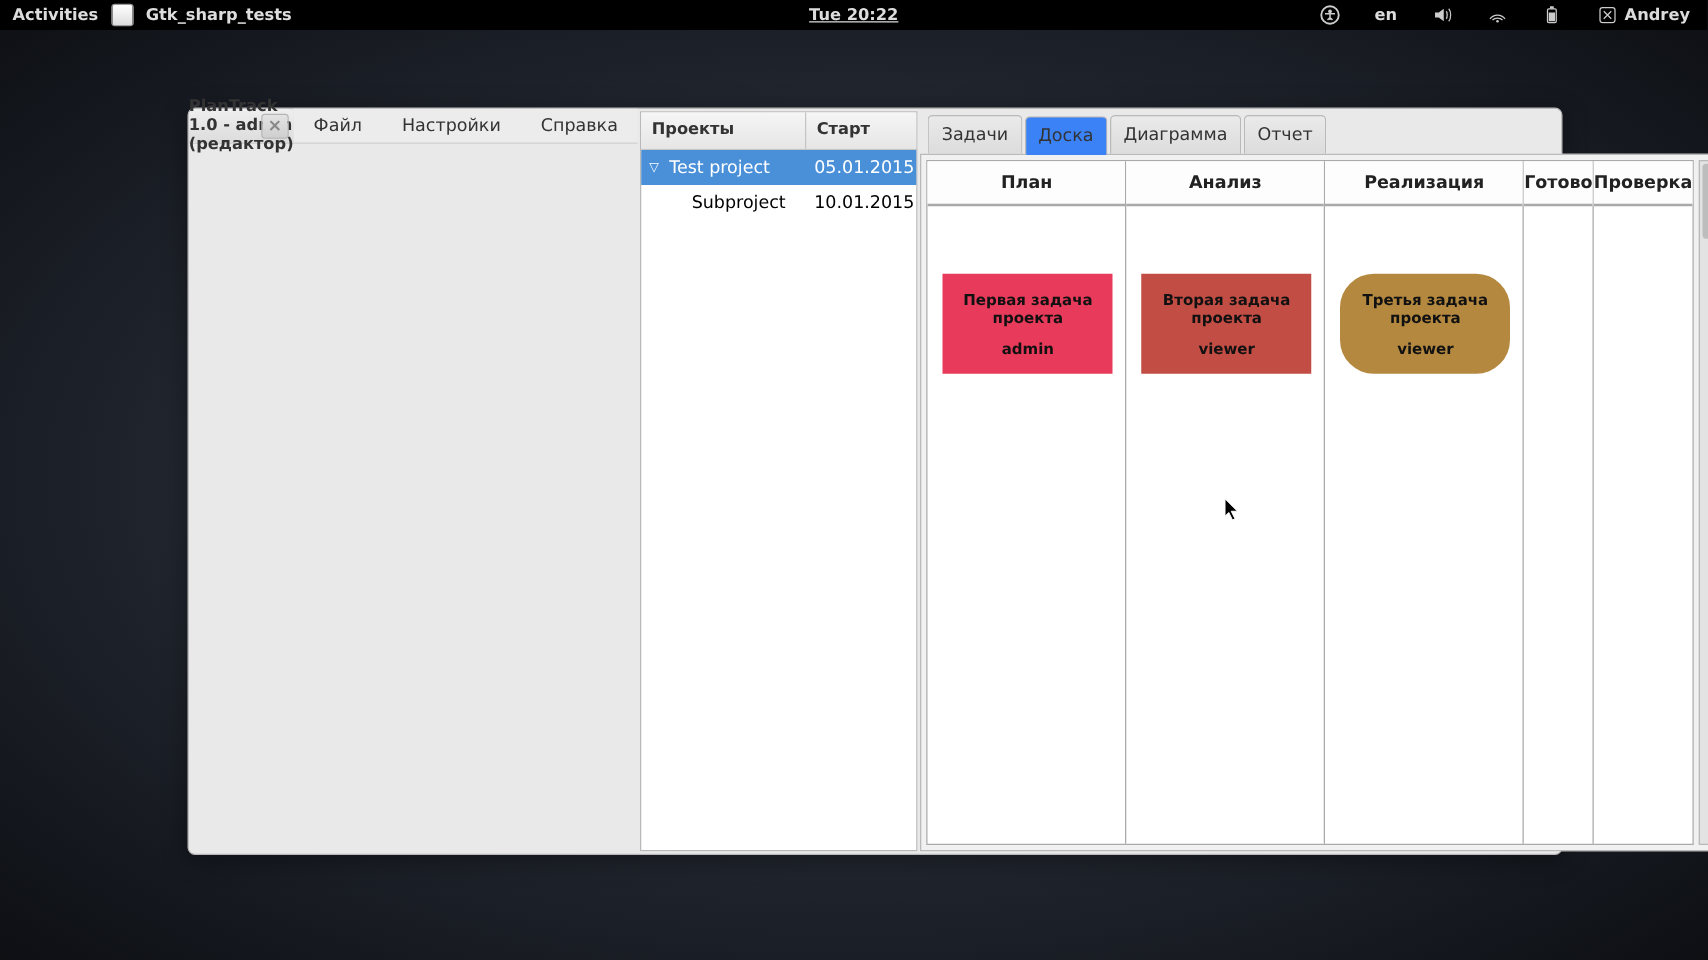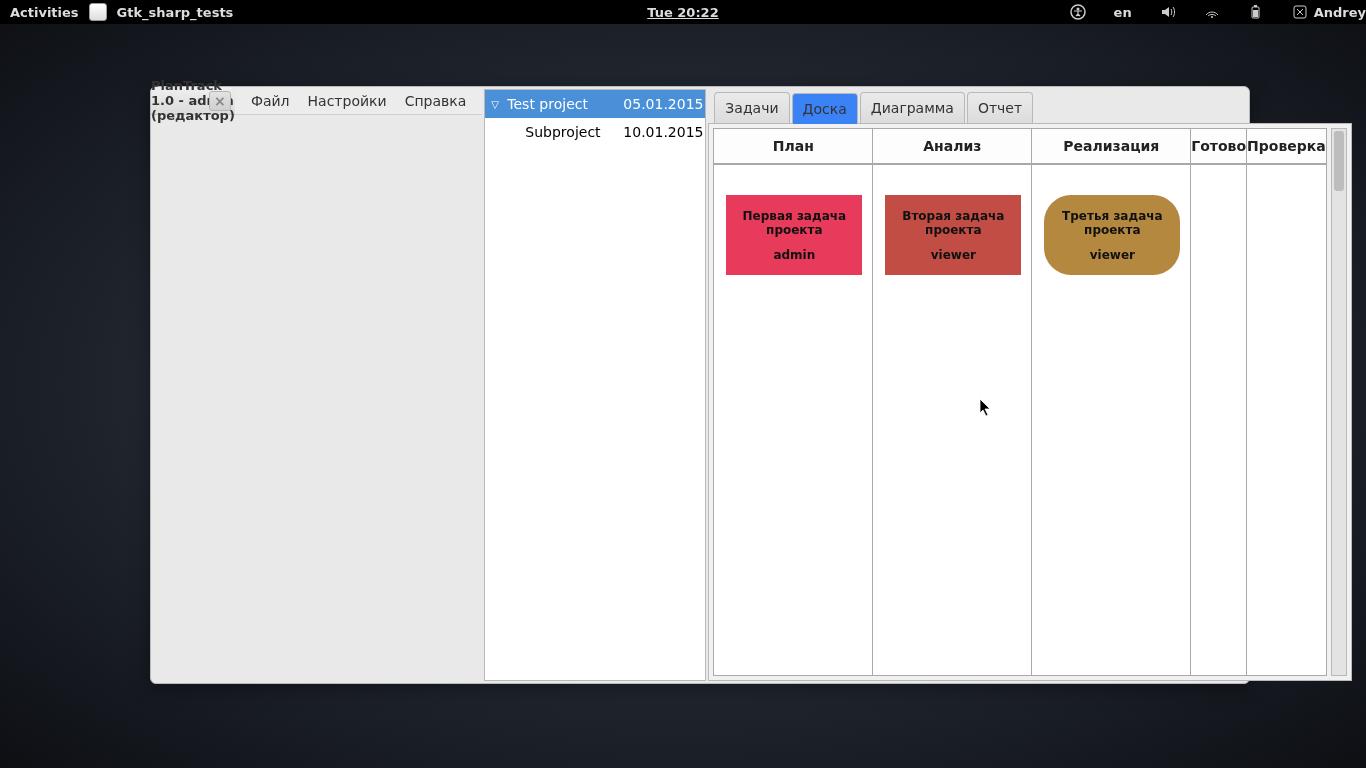--- a/index.html
+++ b/index.html
@@ -3,21 +3,21 @@
 <meta charset="utf-8">
 <style>
   * { box-sizing: border-box; margin: 0; padding: 0; }
   html, body { width: 1366px; height: 768px; overflow: hidden; font-family: "DejaVu Sans", "Cantarell", sans-serif; }
   body { background: radial-gradient(ellipse at center, #3a4350 0%, #1a1e26 70%, #0d0f13 100%); }
 
   
   .topbar { height: 24px; background: #000; color: #ddd; display: flex; align-items: center; font-size: 13px; font-weight: bold; }
   .topbar .left { display: flex; align-items: center; gap: 10px; padding-left: 10px; }
   .topbar .center { position: absolute; left: 50%; transform: translateX(-50%); text-decoration: underline; }
-  .topbar .right { margin-left: auto; display: flex; align-items: center; gap: 28px; }
+  .topbar .right { margin-left: auto; display: flex; align-items: center; gap: 28px; padding-right: 14px; }
   .tb-icon { width: 16px; height: 16px; display: inline-flex; align-items: center; justify-content: center; color:#ccc; }
   .taskbar-item { display:flex; align-items:center; gap:10px; }
   .taskbar-app-icon { width:18px; height:18px; background: linear-gradient(#fff,#ddd); border:1px solid #999; border-radius:3px; }
 
   
   .window {
     position: absolute;
     left: 150px; top: 86px;
     width: 1100px; height: 598px;
     background: #e9e9e9;
@@ -37,21 +37,21 @@
   }
   .titlebar .close-btn {
     position:absolute; right:4px; top:4px;
     width:22px; height:20px; border-radius:3px;
     background: linear-gradient(#e3e3e3,#cfcfcf);
     border:1px solid #b5b5b5;
     display:flex;align-items:center;justify-content:center;
     color:#888; font-weight:bold; font-size:14px; cursor:pointer;
   }
   .menubar {
-    height: 28px; display:flex; align-items:center; gap: 2px;
+    height: 28px; display:flex; align-items:center; gap: 16px;
     padding: 0 8px; font-size: 14px; color:#333;
     background:#ececec; border-bottom:1px solid #cfcfcf;
   }
   .menu-item { padding: 3px 8px; border-radius:3px; cursor:pointer; }
 
   .content {
     flex:1; display:flex; min-height:0;
   }
 
   
@@ -86,21 +86,21 @@
     flex:1; background:#fff; border:1px solid #a9a9a9; margin:4px;
     display:flex; min-height:0;
   }
   .col { flex:1; border-right:1px solid #a9a9a9; display:flex; flex-direction:column; }
   .col:last-child { border-right:none; }
   .col-header {
     height:36px; border-bottom:2px solid #a9a9a9;
     display:flex; align-items:center; justify-content:center;
     font-size:14px; font-weight:bold; color:#222; background:#fdfdfd;
   }
-  .col-body { flex:1; padding:30px 10px 10px 12px; }
+  .col-body { flex:1; padding:30px 10px 10px 12px;margin-top:24px; }
   .card {
     width:136px; height:80px; padding:8px 4px;
     display:flex; flex-direction:column; align-items:center; justify-content:space-around;
     font-size:12px; font-weight:bold; color:#111; text-align:center;
     cursor:pointer;
   }
   .card.red { background:#e83a5a; }
   .card.brick { background:#c24d44; }
   .card.brown { background:#b4893f;border-radius:27px; }
 
@@ -179,20 +179,24 @@
 
   <div class="menubar">
     <div class="menu-item">Файл</div>
     <div class="menu-item">Настройки</div>
     <div class="menu-item">Справка</div>
   </div>
 
   <div class="content">
 
     <div class="sidebar">
+      <div class="side-head">
+        <div class="col1">Проекты</div>
+        <div class="col2">Старт</div>
+      </div>
       <div class="tree-row selected">
         <div class="cell1">
           <span class="expander">▽</span>
           <span>Test project</span>
         </div>
         <div class="cell2">05.01.2015</div>
       </div>
       <div class="tree-row">
         <div class="cell1">
           <span class="indent"></span>

